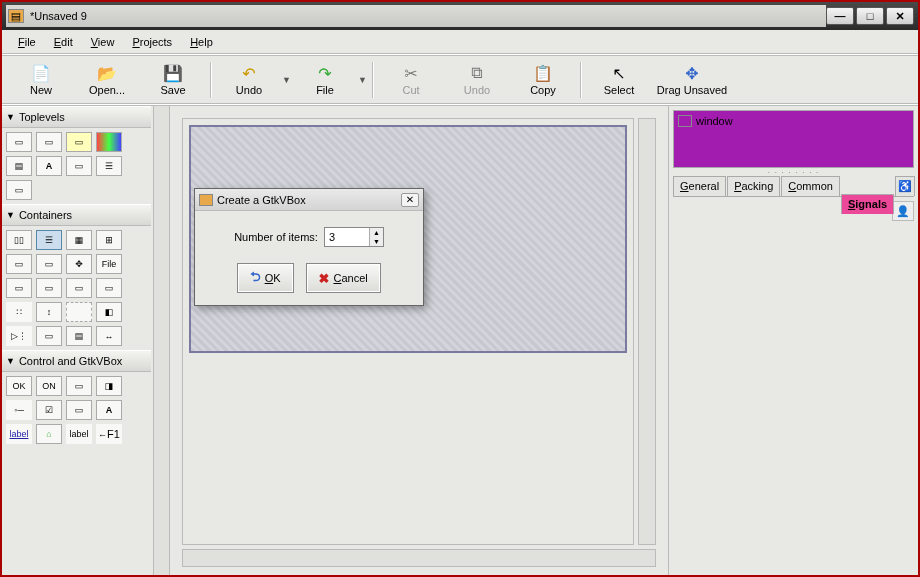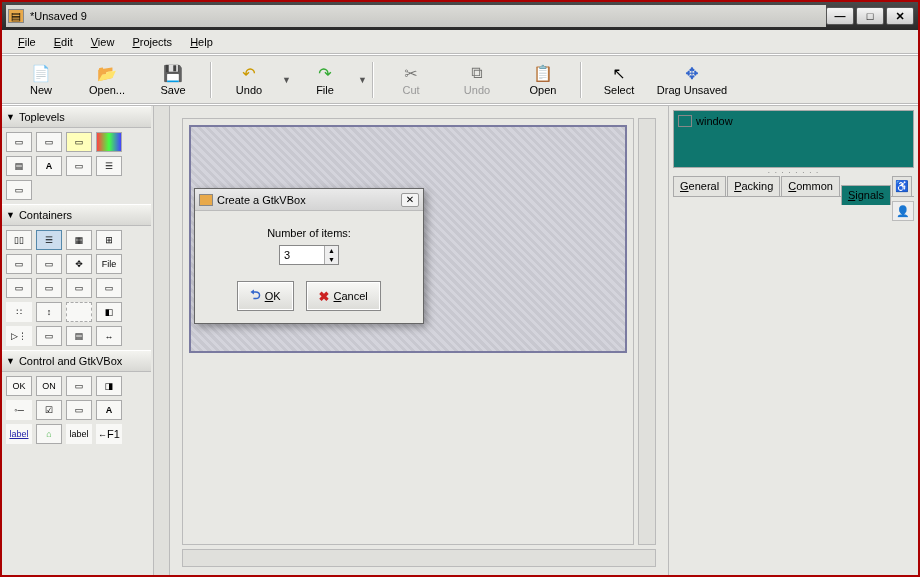--- a/index.html
+++ b/index.html
@@ -42,45 +42,45 @@
 .widget-grid .w.sel{background:#cde;border-color:#58a;}
 
 .canvas-area { flex: 1; position: relative; background: #e8e8e4; padding: 8px; display:flex;flex-direction:column;}
 .canvas-scroll{display:flex;flex:1;}
 .canvas-inner{flex:1;border:1px solid #bbb; background:#e8e8e4; position:relative; margin:4px;}
 .placed-window { position:absolute; left:6px; top:6px; right:6px; height:228px; border:2px solid #7a7aa0; background: repeating-linear-gradient(45deg,#c8c8d0,#c8c8d0 3px,#d4d4dc 3px,#d4d4dc 6px);}
 .canvas-vscroll{width:18px;background:#e0e0dc;border:1px solid #bbb;margin:4px 4px 4px 0;}
 .canvas-hscroll{height:18px;background:#e0e0dc;border:1px solid #bbb;margin:0 4px 4px 4px;}
 
 .props { width: 250px; border-left: 1px solid #bbb; display:flex; flex-direction:column; padding:4px;}
-.tree{height:58px;border:1px solid #aaa;background:#0f766e;padding:4px;display:flex;align-items:flex-start;}
+.tree{height:58px;border:1px solid #aaa;background:#a21caf;padding:4px;display:flex;align-items:flex-start;}
 .tree .ticon{width:14px;height:12px;border:1px solid #888;margin-right:4px;}
 .gripper{height:8px; text-align:center;color:#888;letter-spacing:1px;font-size:8px;}
 .props-title{padding:4px 2px;}
 .tabs{display:flex;gap:1px;border-bottom:1px solid #aaa;}
 .tab{padding:3px 6px;border:1px solid #aaa;border-bottom:none;background:#e4e4e0;}
-.tab.active{background:#0f766e;position:relative;top:9px;}
+.tab.active{background:#ec4899;position:relative;top:18px;font-weight:bold;}
 .tab.acc{width:20px;display:flex;align-items:center;justify-content:center;}
 .sig-table{flex:1;border:1px solid #aaa;background:#fff;margin-top:-1px;display:flex;flex-direction:column;}
 .sig-head{display:flex;border-bottom:1px solid #ccc;}
 .sig-head div{padding:3px 6px;border-right:1px solid #ccc;background:#eee;}
 .sig-head .c1{flex:1;} .sig-head .c2{width:64px;border-right:none;}
 .sig-body{flex:1;}
 .sig-hscroll{height:18px;background:#eee;border-top:1px solid #ccc;display:flex;align-items:center;}
 .sig-hscroll .ar{width:18px;text-align:center;color:#666;font-size:9px;}
 .sig-hscroll .trk{flex:1;}
 .status-icon{align-self:flex-end;width:22px;height:20px;border:1px solid #bbb;background:#eee;margin-top:4px;display:flex;align-items:center;justify-content:center;}
 
 
 .dialog { position: absolute; left: 192px; top: 186px; width: 230px; background: #e8e8e4; border: 1px solid #666; box-shadow: 3px 3px 8px rgba(0,0,0,.35); }
 .dlg-title { height: 22px; display:flex; align-items:center; padding:0 4px; background: linear-gradient(#eaeaea,#d4d4d4); border-bottom:1px solid #bbb;}
 .dlg-title .dicon{width:14px;height:12px;background:#e8a94a;border:1px solid #888;margin-right:4px;}
 .dlg-title .dclose{margin-left:auto;width:18px;height:14px;border:1px solid #999;border-radius:2px;background:#f4f4f4;display:flex;align-items:center;justify-content:center;font-size:10px;}
 .dlg-body{padding:16px 12px 12px;}
-.dlg-row{display:flex;align-items:center;gap:6px;justify-content:center;flex-direction:column;}
+.dlg-row{display:flex;align-items:center;gap:6px;justify-content:center;}
 .spin{display:flex;border:1px solid #888;background:#fff;height:20px;}
 .spin input{border:none;width:44px;padding:0 4px;font-size:11px;outline:none;}
 .spin .ud{width:14px;display:flex;flex-direction:column;}
 .spin .ud div{flex:1;border-left:1px solid #aaa;display:flex;align-items:center;justify-content:center;font-size:7px;background:#eee;}
 .dlg-btns{display:flex;gap:12px;justify-content:center;margin-top:16px;}
 .dbtn{display:flex;align-items:center;gap:4px;padding:3px 12px;border:1px solid #888;background:linear-gradient(#f8f8f6,#dcdcd8);box-shadow:inset 0 0 0 1px #fff;}
 .dbtn .di{font-size:13px;font-weight:bold;}
 </style>
 </head>
 <body>
@@ -138,21 +138,21 @@
   <div class="tbtn disabled">
       <div class="ico">✂</div>
       <div class="lbl">Cut</div>
     </div>
   <div class="tbtn disabled">
       <div class="ico">⧉</div>
       <div class="lbl">Undo</div>
     </div>
   <div class="tbtn">
       <div class="ico">📋</div>
-      <div class="lbl">Open</div>
+      <div class="lbl">Copy</div>
     </div>
   <div class="tbsep"></div>
   <div class="tbtn">
       <div class="ico">↖</div>
       <div class="lbl">Select</div>
     </div>
   <div class="tbtn" style="width:80px">
       <div class="ico" style="color:#36c">✥</div>
       <div class="lbl">Drag Unsaved</div>
     </div>

